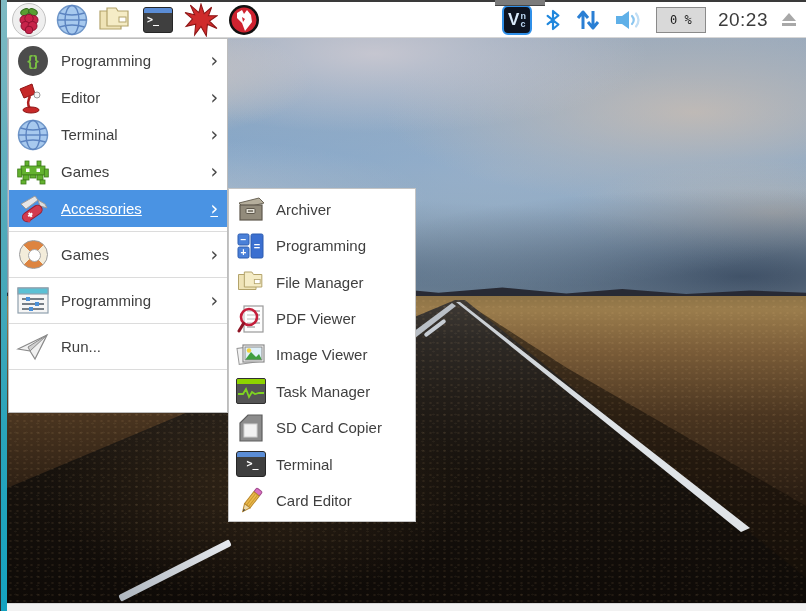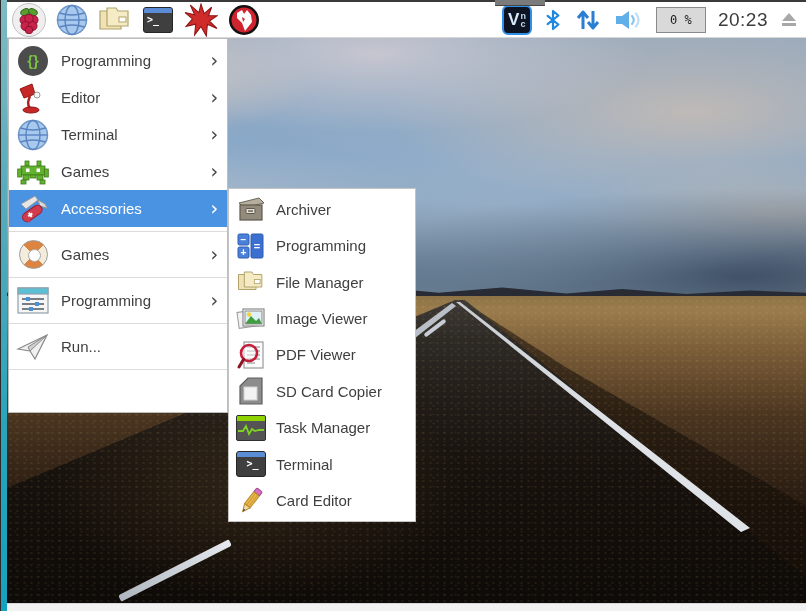--- a/index.html
+++ b/index.html
@@ -80,21 +80,21 @@
 
   
   .main-menu{position:absolute;left:8px;top:38px;width:220px;height:375px;background:#fff;
     border:1px solid #bdbdbd;z-index:22;padding:3px 0;display:flex;flex-direction:column;}
   .menu-item{height:37px;display:flex;align-items:center;padding-left:7px;gap:11px;cursor:default;}
   .menu-item .icon32{width:34px;height:34px;flex:0 0 34px;display:flex;align-items:center;justify-content:center;}
   .menu-item .lbl{font-size:15px;color:#3f3f3f;}
   .menu-item .arrow{margin-left:auto;margin-right:9px;font-size:19px;line-height:1;color:#4a4a4a;
     font-family:"DejaVu Sans",sans-serif;}
   .menu-item.selected{background:#4a93e3;}
-  .menu-item.selected .lbl,.menu-item.selected .arrow{color:#fff;}
+  .menu-item.selected .lbl,.menu-item.selected .arrow{color:#fff;text-decoration:underline;}
   .menu-sep{height:1px;background:#dcdcdc;margin:4px 0;}
 
   .submenu{position:absolute;left:228px;top:188px;width:188px;height:334px;background:#fff;
     border:1px solid #c4c4c4;z-index:21;display:flex;flex-direction:column;padding:2px 0;text-align:center;}
   .sub-item{flex:1;display:flex;align-items:center;padding-left:7px;gap:10px;}
   .sub-item .icon28{width:30px;height:30px;flex:0 0 30px;display:flex;align-items:center;justify-content:center;}
   .sub-item .lbl{font-size:15px;color:#3f3f3f;}
 
   
   .braces-circle{width:30px;height:30px;border-radius:50%;background:#4c4c4c;
@@ -387,70 +387,70 @@
           <path d="M3 6 L12 6 L14 9 L24 9 L24 24 L3 24 Z" fill="#efe3b6" stroke="#b3a36b" stroke-width="1.2"></path>
           <path d="M10 3 L19 3 L21 6 L31 6 L31 21 L10 21 Z" fill="#f5ecc6" stroke="#b3a36b" stroke-width="1.2"></path>
           <rect x="22" y="12" width="7" height="5" fill="#fff" stroke="#b3a36b" stroke-width="1"></rect>
         </svg>
       </span>
       <span class="lbl">File Manager</span>
     </div>
 
     <div class="sub-item">
       <span class="icon28">
-        <svg width="30" height="26" viewBox="0 0 30 26">
-          <rect x="2" y="5" width="20" height="16" fill="#f2f2f2" stroke="#9a9a9a" stroke-width="1" transform="rotate(-8 12 13)"></rect>
-          <rect x="7" y="3" width="21" height="17" fill="#fff" stroke="#8a8a8a" stroke-width="1.2"></rect>
-          <rect x="9" y="5" width="17" height="13" fill="#dff0f8"></rect>
-          <circle cx="13" cy="8.5" r="2.2" fill="#f2d23c"></circle>
-          <polygon points="9,18 15,10 20,15 23,12 26,18" fill="#3f9e3f"></polygon>
-          <rect x="9" y="5" width="17" height="13" fill="none" stroke="#8a8a8a" stroke-width="1"></rect>
-        </svg>
-      </span>
-      <span class="lbl">Image Viewer</span>
-    </div>
-
-    <div class="sub-item">
-      <span class="icon28">
         <svg width="28" height="30" viewBox="0 0 28 30">
           <rect x="7" y="2" width="19" height="26" fill="#fdfdfd" stroke="#9a9a9a" stroke-width="1.2"></rect>
           <g stroke="#9a9a9a" stroke-width="1.2">
             <line x1="10" y1="7" x2="23" y2="7"></line>
               <line x1="10" y1="11" x2="23" y2="11"></line>
             <line x1="10" y1="15" x2="23" y2="15"></line>
               <line x1="10" y1="19" x2="23" y2="19"></line>
             <line x1="10" y1="23" x2="18" y2="23"></line>
           </g>
           <circle cx="12" cy="13" r="8" fill="rgba(255,255,255,.45)" stroke="#c41e3a" stroke-width="2.6"></circle>
           <line x1="6.5" y1="19.5" x2="2" y2="27" stroke="#8e1525" stroke-width="3" stroke-linecap="round"></line>
         </svg>
       </span>
       <span class="lbl">PDF Viewer</span>
     </div>
 
     <div class="sub-item">
       <span class="icon28">
-        <svg width="24" height="28" viewBox="0 0 24 28">
-          <polygon points="9,1 23,1 23,27 1,27 1,9" fill="#8c8c8c" stroke="#5e5e5e" stroke-width="1.2"></polygon>
-          <rect x="5" y="10" width="13" height="13" fill="#f2f2f2" stroke="#cfcfcf" stroke-width="1"></rect>
-        </svg>
-      </span>
-      <span class="lbl">SD Card Copier</span>
+        <svg width="30" height="26" viewBox="0 0 30 26">
+          <rect x="2" y="5" width="20" height="16" fill="#f2f2f2" stroke="#9a9a9a" stroke-width="1" transform="rotate(-8 12 13)"></rect>
+          <rect x="7" y="3" width="21" height="17" fill="#fff" stroke="#8a8a8a" stroke-width="1.2"></rect>
+          <rect x="9" y="5" width="17" height="13" fill="#dff0f8"></rect>
+          <circle cx="13" cy="8.5" r="2.2" fill="#f2d23c"></circle>
+          <polygon points="9,18 15,10 20,15 23,12 26,18" fill="#3f9e3f"></polygon>
+          <rect x="9" y="5" width="17" height="13" fill="none" stroke="#8a8a8a" stroke-width="1"></rect>
+        </svg>
+      </span>
+      <span class="lbl">Image Viewer</span>
     </div>
 
     <div class="sub-item">
       <span class="icon28">
         <div class="task-ico">
           <div class="bar"></div>
           <svg width="28" height="18" viewBox="0 0 28 18">
             <polyline points="1,10 6,10 9,5 12,13 15,8 18,10 22,9 27,9" fill="none" stroke="#7ed321" stroke-width="1.8"></polyline>
           </svg>
         </div>
       </span>
       <span class="lbl">Task Manager</span>
+    </div>
+
+    <div class="sub-item">
+      <span class="icon28">
+        <svg width="24" height="28" viewBox="0 0 24 28">
+          <polygon points="9,1 23,1 23,27 1,27 1,9" fill="#8c8c8c" stroke="#5e5e5e" stroke-width="1.2"></polygon>
+          <rect x="5" y="10" width="13" height="13" fill="#f2f2f2" stroke="#cfcfcf" stroke-width="1"></rect>
+        </svg>
+      </span>
+      <span class="lbl">SD Card Copier</span>
     </div>
 
     <div class="sub-item">
       <span class="icon28">
         <div class="term-ico">
           <div class="bar"></div>
           <div class="txt">&gt;_</div>
         </div>
       </span>
       <span class="lbl">Terminal</span>

